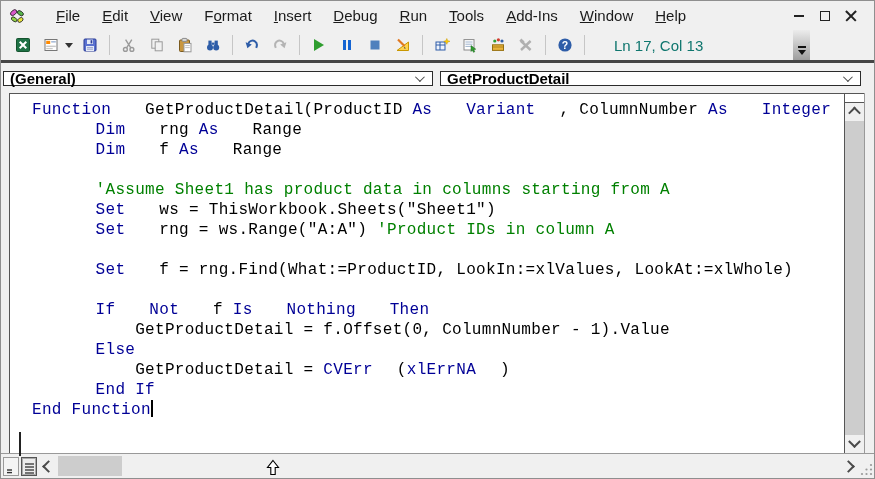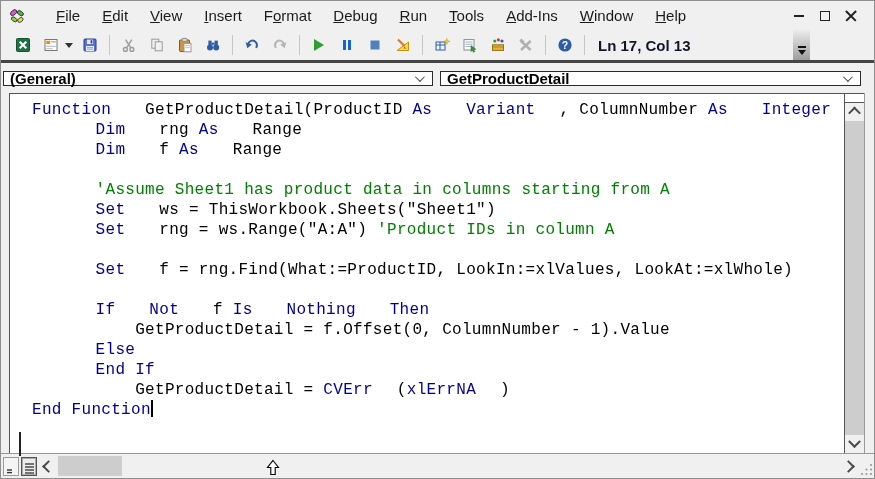--- a/index.html
+++ b/index.html
@@ -22,21 +22,21 @@
   .x-glyph{position:relative; width:12px; height:12px;}
   .x-glyph::before,.x-glyph::after{content:""; position:absolute; left:-1px; top:5px; width:14px; height:1.6px; background:#222;}
   .x-glyph::before{transform:rotate(45deg);} .x-glyph::after{transform:rotate(-45deg);}
   
   .toolbar{height:30px; display:flex; align-items:center; background:#f0f0f0; padding-left:8px; flex:0 0 auto;}
   .tbtn{width:20px; height:26px; display:flex; align-items:center; justify-content:center; margin:0 4px;}
   .tbtn.narrow{width:12px; margin:0 1px 0 -2px;}
   .tsep{width:1px; height:20px; background:#c6c6c6; margin:0 5px;}
   .dd-arrow{width:0;height:0;border-left:4px solid transparent;border-right:4px solid transparent;border-top:5px solid #333;}
   .run-glyph{width:0;height:0;border-left:10px solid #2f9e2f;border-top:6px solid transparent;border-bottom:6px solid transparent;}
-  .lnlabel{font-size:15px; color:#0f172a; margin-left:8px; white-space:nowrap;font-weight:bold;}
+  .lnlabel{font-size:15px; color:#0f766e; margin-left:24px; white-space:nowrap;}
   .tb-overflow{margin-left:auto; margin-right:64px; width:17px; height:30px;
     background:linear-gradient(to bottom,#ececec,#9d9d9d); display:flex; flex-direction:column;
     align-items:center; justify-content:flex-end; padding-bottom:5px; box-sizing:border-box;}
   .ofl-bar{width:8px;height:2px;background:#111;margin-bottom:2px;}
   .ofl-tri{width:0;height:0;border-left:4.5px solid transparent;border-right:4.5px solid transparent;border-top:5px solid #111;}
   .darkline{height:3px; background:#454545; flex:0 0 auto;}
   
   .comborow{height:30px; background:#f0f0f0; display:flex; align-items:center; padding:0 13px 0 2px; gap:7px; flex:0 0 auto;}
   .combo{height:15px; background:#fff; border:1px solid #2b2b2b; display:flex; align-items:center; box-sizing:border-box;}
   .combo.left{width:430px;} .combo.right{flex:1;}
@@ -82,22 +82,22 @@
         <ellipse cx="5" cy="5" rx="3.2" ry="2" transform="rotate(-40 5 5)" fill="#d957c9" stroke="#222" stroke-width="0.7"></ellipse>
         <ellipse cx="11" cy="5.5" rx="3" ry="1.8" transform="rotate(35 11 5.5)" fill="#56b34a" stroke="#222" stroke-width="0.7"></ellipse>
         <ellipse cx="5.5" cy="11" rx="2.8" ry="1.7" transform="rotate(35 5.5 11)" fill="#8fd446" stroke="#222" stroke-width="0.7"></ellipse>
         <ellipse cx="11" cy="11.5" rx="2.6" ry="1.8" transform="rotate(-35 11 11.5)" fill="#e8e23c" stroke="#222" stroke-width="0.7"></ellipse>
       </svg>
     </span>
     <div class="menus">
         <span class="menu-item"><u>F</u>ile</span>
         <span class="menu-item"><u>E</u>dit</span>
         <span class="menu-item"><u>V</u>iew</span>
+        <span class="menu-item">F<u>o</u>rmat</span>
         <span class="menu-item"><u>I</u>nsert</span>
-        <span class="menu-item">F<u>o</u>rmat</span>
         <span class="menu-item"><u>D</u>ebug</span>
         <span class="menu-item"><u>R</u>un</span>
         <span class="menu-item"><u>T</u>ools</span>
         <span class="menu-item"><u>A</u>dd-Ins</span>
         <span class="menu-item"><u>W</u>indow</span>
         <span class="menu-item"><u>H</u>elp</span>
       </div>
     <div class="wincontrols">
       <span class="wbtn">
           <span class="min-glyph"></span>
@@ -278,22 +278,22 @@
           <div class="code-line">&nbsp;</div>
           <div class="code-line"><span class="tok-n">    </span><span class="tok-c">'Assume Sheet1 has product data in columns starting from A</span></div>
           <div class="code-line"><span class="tok-n">    </span><span class="tok-k">Set</span><span class="tok-n"> ws = ThisWorkbook.Sheets("Sheet1")</span></div>
           <div class="code-line"><span class="tok-n">    </span><span class="tok-k">Set</span><span class="tok-n"> rng = ws.Range("A:A") </span><span class="tok-c">'Product IDs in column A</span></div>
           <div class="code-line">&nbsp;</div>
           <div class="code-line"><span class="tok-n">    </span><span class="tok-k">Set</span><span class="tok-n"> f = rng.Find(What:=ProductID, LookIn:=xlValues, LookAt:=xlWhole)</span></div>
           <div class="code-line">&nbsp;</div>
           <div class="code-line"><span class="tok-n">    </span><span class="tok-k">If</span><span class="tok-n"> </span><span class="tok-k">Not</span><span class="tok-n"> f </span><span class="tok-k">Is</span><span class="tok-n"> </span><span class="tok-k">Nothing</span><span class="tok-n"> </span><span class="tok-k">Then</span></div>
           <div class="code-line"><span class="tok-n">        GetProductDetail = f.Offset(0, ColumnNumber - 1).Value</span></div>
           <div class="code-line"><span class="tok-n">    </span><span class="tok-k">Else</span></div>
+          <div class="code-line"><span class="tok-n">        GetProductDetail = </span><span class="tok-k">CVErr</span><span class="tok-n">(</span><span class="tok-k">xlErrNA</span><span class="tok-n">)</span></div>
           <div class="code-line"><span class="tok-n">    </span><span class="tok-k">End If</span></div>
-          <div class="code-line"><span class="tok-n">        GetProductDetail = </span><span class="tok-k">CVErr</span><span class="tok-n">(</span><span class="tok-k">xlErrNA</span><span class="tok-n">)</span></div>
           <div class="code-line"><span class="tok-k">End Function</span><span class="caret"></span></div>
         </div>
     </div>
     <div class="vscroll">
       <div class="vsplit"></div>
       <div class="sbtn">
           <span class="chev up"></span>
         </div>
       <div class="vthumb"></div>
       <div class="sbtn">

